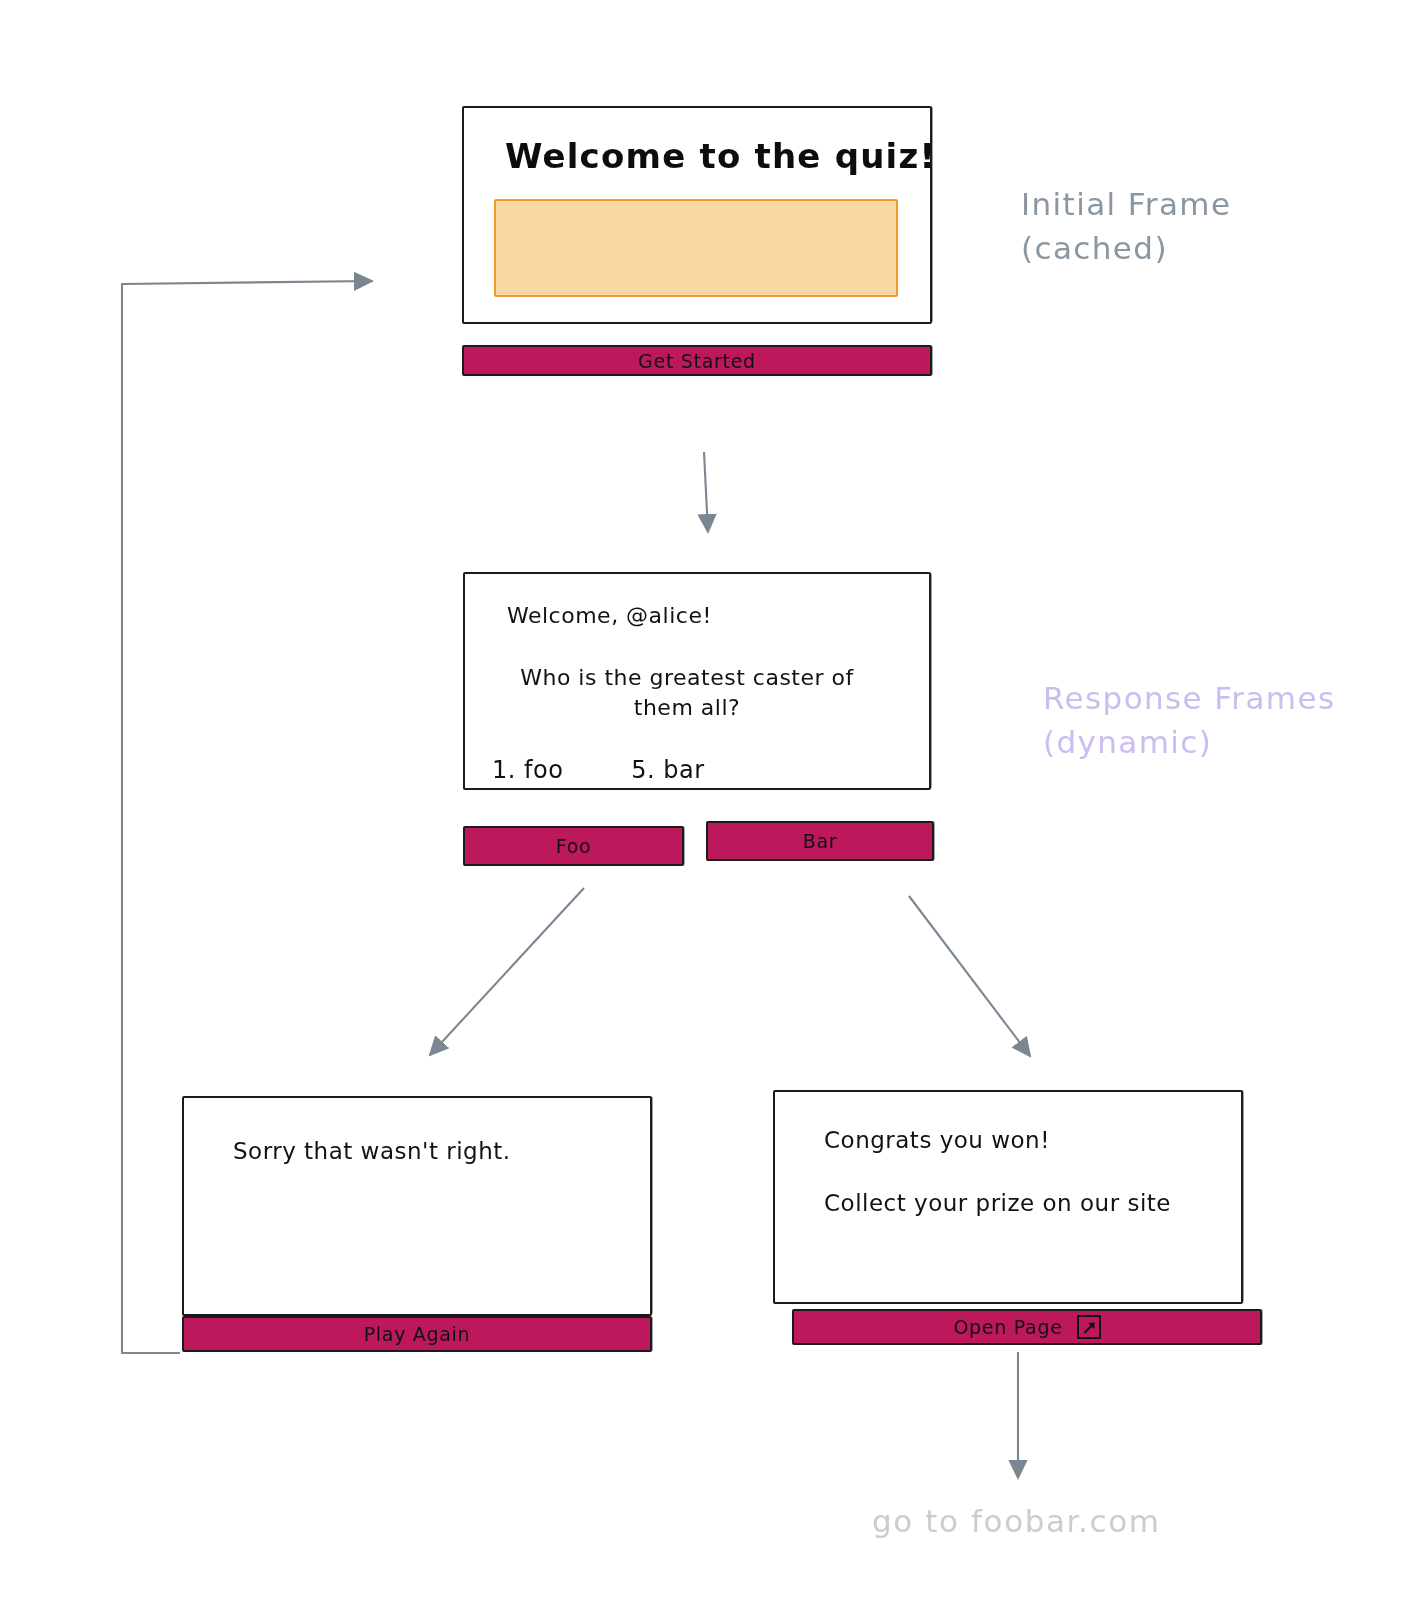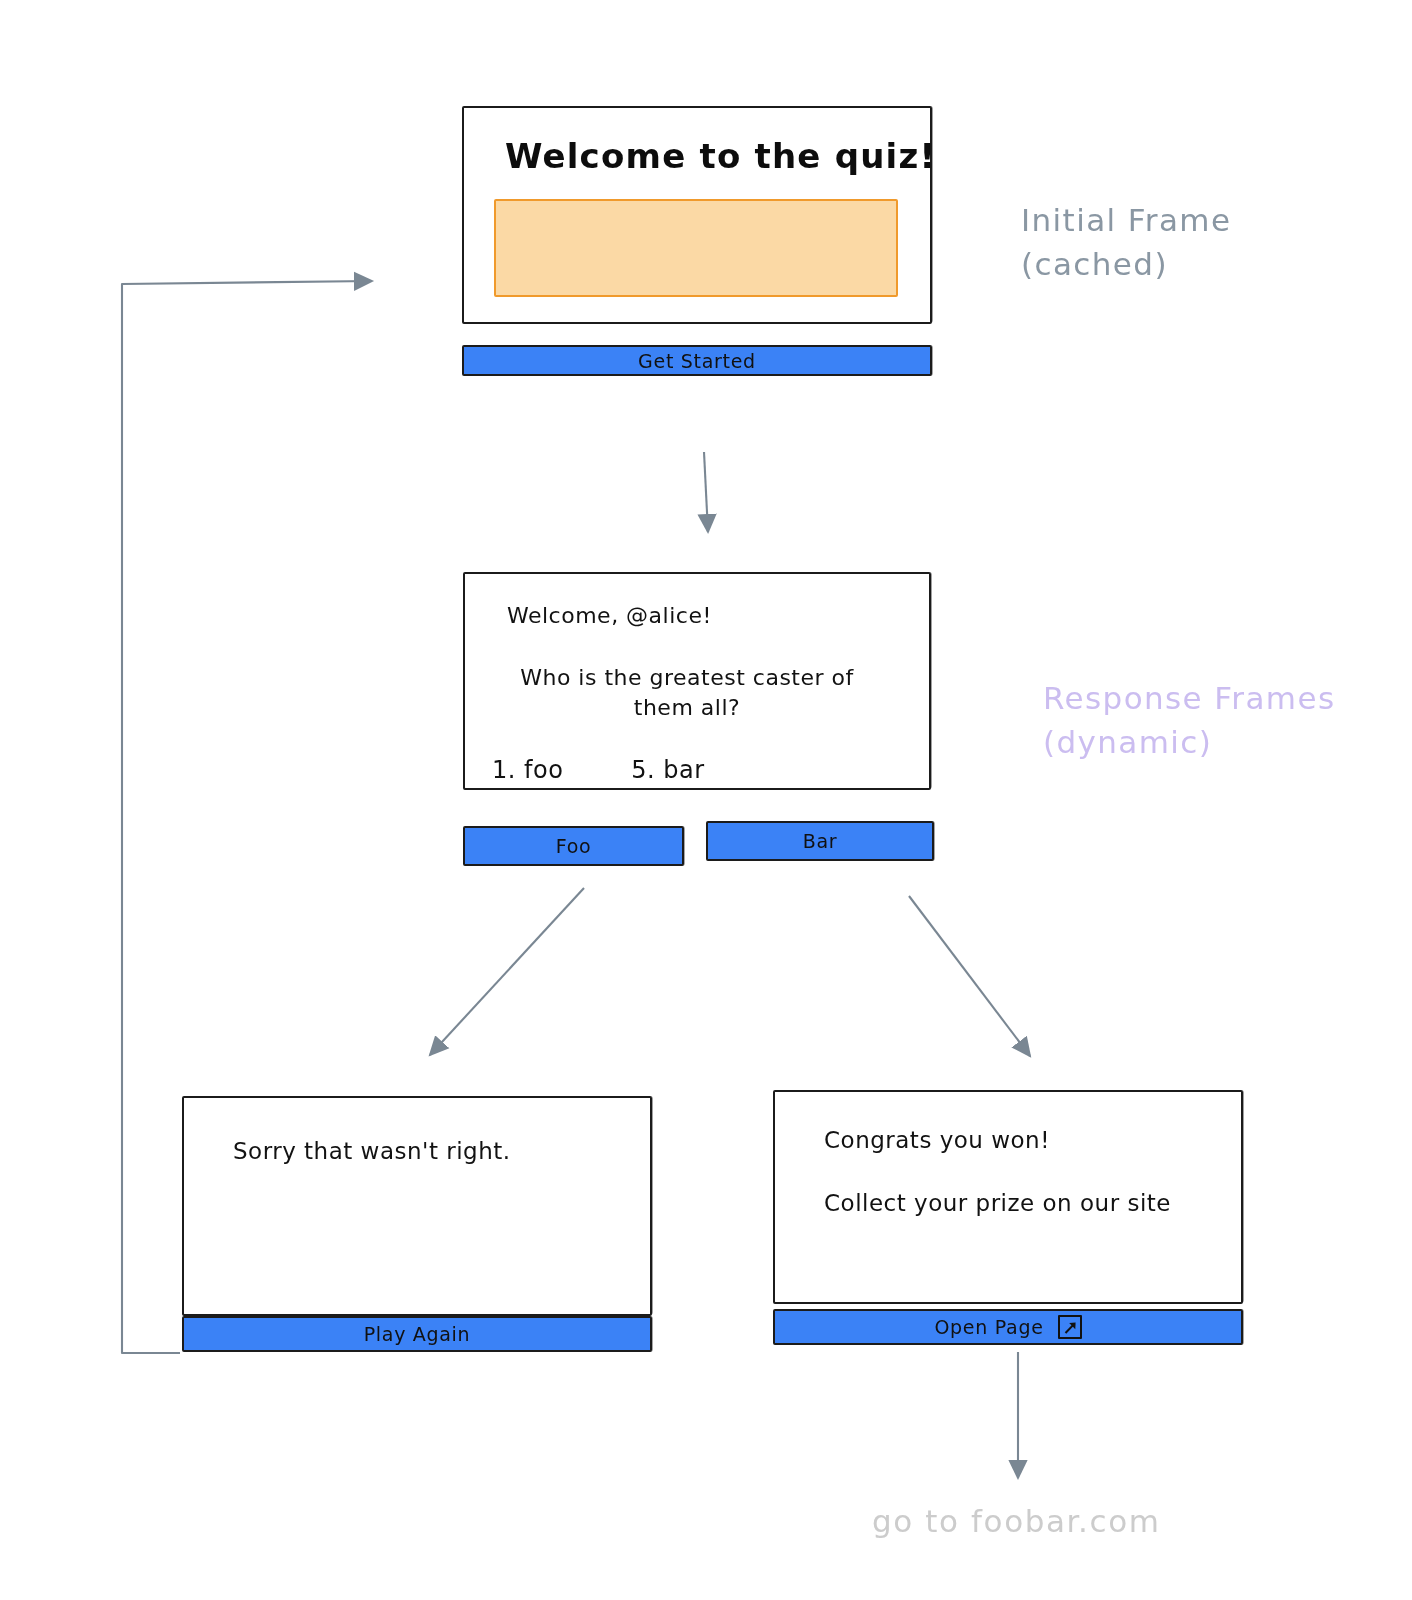--- a/index.html
+++ b/index.html
@@ -41,21 +41,21 @@
     position: absolute;
     left: -1px; right: -3px; top: -2px; bottom: -1px;
     border-right: 1.4px solid rgba(30,30,30,0.42);
     border-bottom: 1.4px solid rgba(30,30,30,0.42);
     border-radius: 3px;
     pointer-events: none;
   }
   .btn {
     position: absolute;
     box-sizing: border-box;
-    background: #3b82f6;
+    background: #be185d;
     border: 2.2px solid #1b1b1b;
     border-radius: 2px;
     display: flex;
     align-items: center;
     justify-content: center;
     gap: 14px;
   }
   .btn::after {
     content: "";
     position: absolute;
@@ -158,21 +158,21 @@
 
   <div class="frame" style="left:462px; top:106px; width:470px; height:218px;">
   </div>
   <div class="frame-title hand" style="left:505px; top:136px;">Welcome to the quiz!</div>
   <div class="image-placeholder" style="left:494px; top:199px; width:404px; height:98px;"></div>
 
   <div class="btn" style="left:462px; top:345px; width:470px; height:31px;">
     <span class="btn-label hand">Get Started</span>
   </div>
 
-  <div class="annot annot-cached" style="left:1021px; top:182px;margin-top:16px;">Initial  Frame
+  <div class="annot annot-cached" style="left:1021px; top:182px;">Initial  Frame
 (cached)</div>
 
   <div class="frame" style="left:463px; top:572px; width:468px; height:218px;">
   </div>
   <div class="body-text hand" style="left:507px; top:601px;">Welcome, @alice!</div>
   <div class="body-text hand" style="left:492px; top:663px; width:390px;text-align:center;">Who is the greatest caster of them all?</div>
   <div class="options-row hand" style="left:492px; top:756px;">
     <span>1. foo</span>
     <span>5. bar</span>
   </div>
@@ -193,21 +193,21 @@
 
   <div class="btn" style="left:182px; top:1316px; width:470px; height:36px;">
     <span class="btn-label hand">Play Again</span>
   </div>
 
   <div class="frame" style="left:773px; top:1090px; width:470px; height:214px;">
   </div>
   <div class="body-text hand" style="left:824px; top:1125px; font-size:23px;">Congrats you won!</div>
   <div class="body-text hand" style="left:824px; top:1188px; font-size:23px;">Collect your prize on our site</div>
 
-  <div class="btn" style="left:773px; top:1309px; width:470px; height:36px;">
+  <div class="btn" style="left:792px; top:1309px; width:470px; height:36px;">
     <span class="btn-label hand">Open Page</span>
     <span class="ext-icon">
       <svg width="18" height="18" viewBox="0 0 18 18">
         <path d="M3.5,14 L12.5,4.6" stroke="#111111" stroke-width="2" fill="none"></path>
         <path d="M13.6,3.4 L13.3,10.2 L7.2,4.0 z" fill="#111111"></path>
       </svg>
     </span>
   </div>
 
   <div class="footer-note hand" style="left:872px; top:1503px;">go to foobar.com</div>

